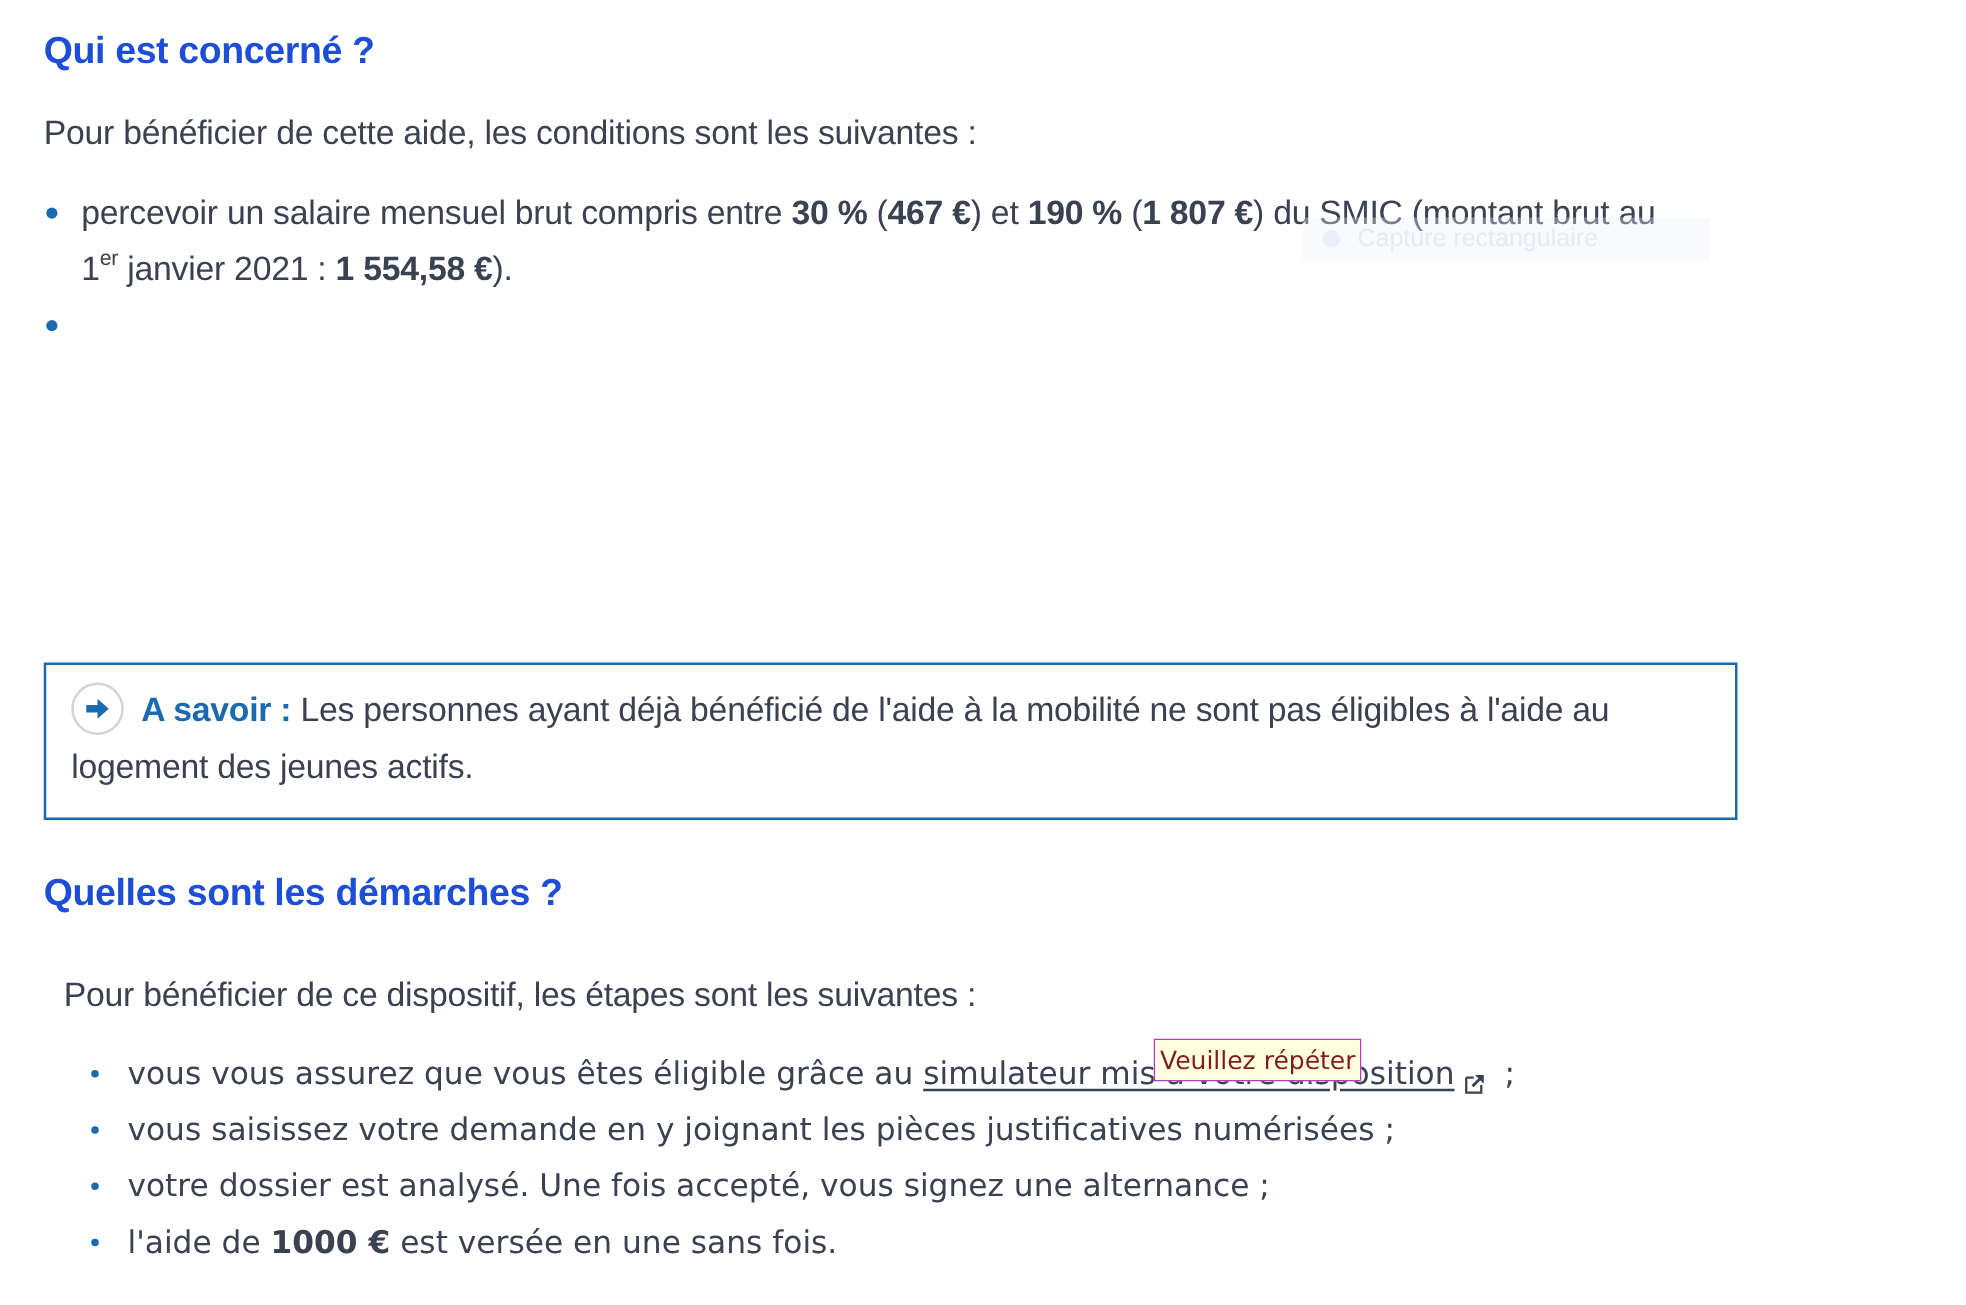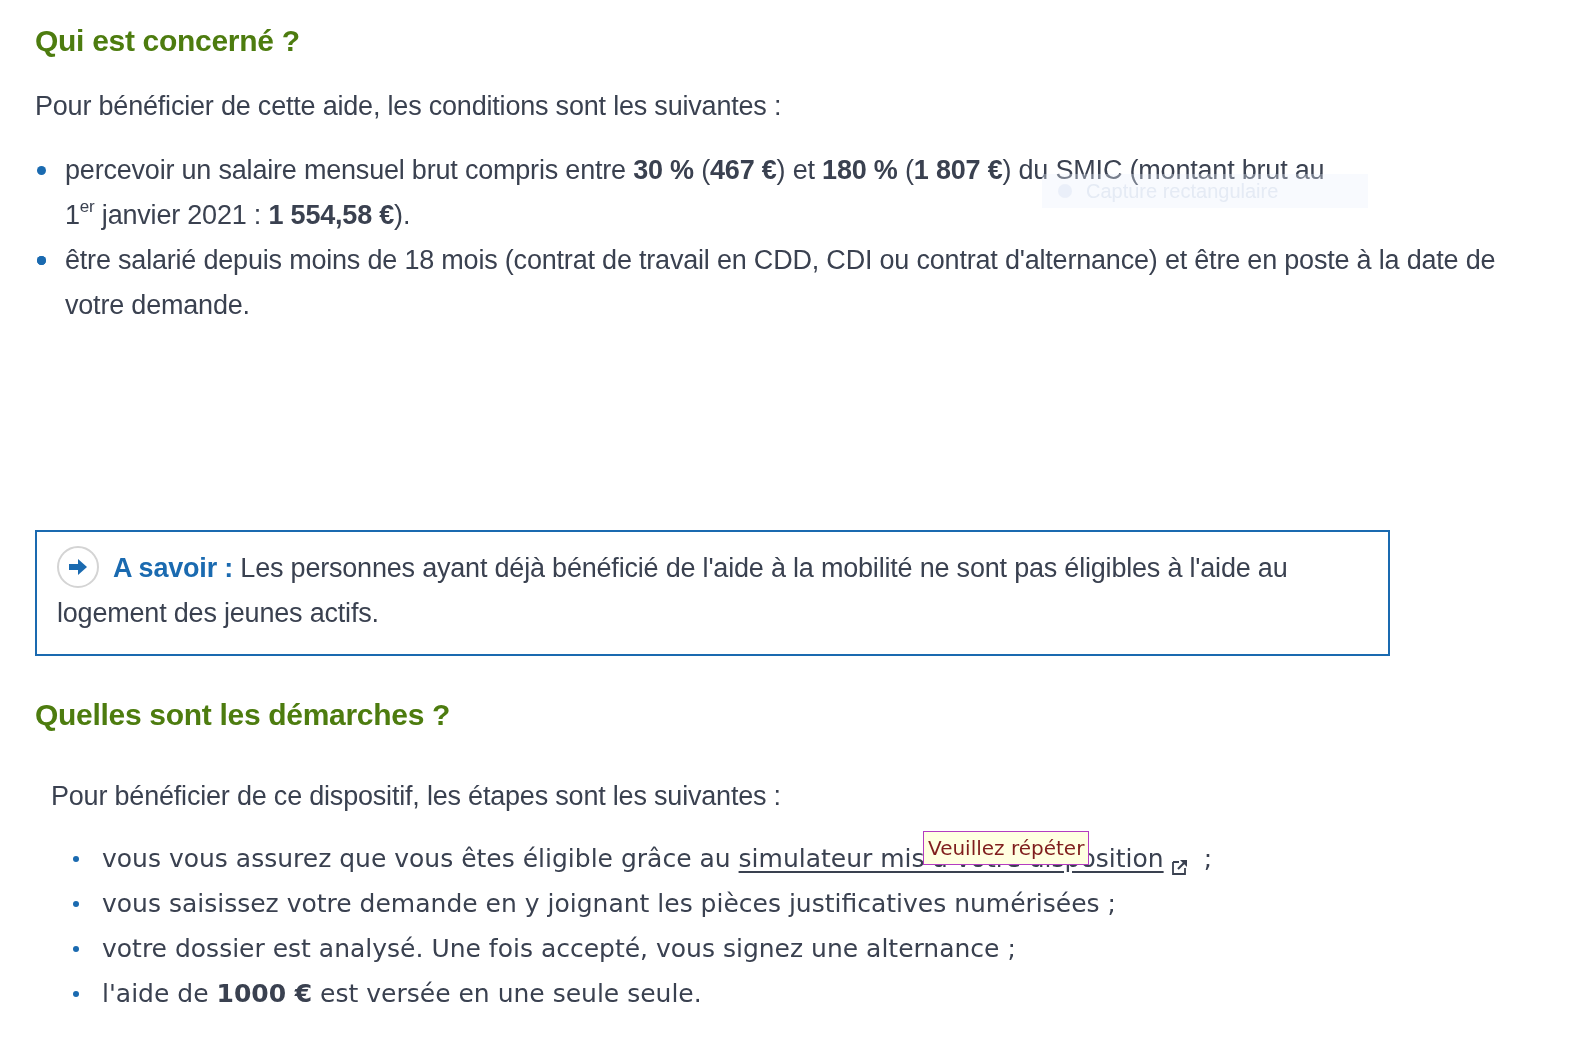--- a/index.html
+++ b/index.html
@@ -17,21 +17,21 @@
     }
     .page {
       position: absolute;
       left: 35px;
       top: 0;
       width: 1510px;
     }
     h2 {
       font-size: 30px;
       font-weight: bold;
-      color: #4d7c0f;
+      color: #1d4ed8;
       margin: 0;
       letter-spacing: -0.3px;
     }
     .h-first { position: absolute; top: 24px; left: 0; }
     .p-intro1 { position: absolute; top: 91px; left: 0; font-size: 27px; margin: 0; letter-spacing: -0.2px; }
 
     ul.conds {
       position: absolute;
       top: 148px;
       left: 0;
@@ -184,28 +184,24 @@
 <body>
 
 <div class="page">
 
   <h2 class="h-first">Qui est concerné ?</h2>
   <p class="p-intro1">Pour bénéficier de cette aide, les conditions sont les suivantes :</p>
 
   <ul class="conds">
     <li>
       <span class="bullet"></span>
-      <span>percevoir un salaire mensuel brut compris entre </span><b>30 %</b><span> (</span><b>467 €</b><span>) et </span><b>180 %</b><span> (</span><b>1 807 €</b><span>) du SMIC (montant brut au</span><br><span>1</span><sup>er</sup><span> janvier 2021 : </span><b>1 554,58 €</b><span>).</span>
-    </li>
-    <li>
-      <span class="bullet"></span>
-    </li>
-    <li>
-      <span class="bullet"></span>
-      <span>être salarié depuis moins de 18 mois (contrat de travail en CDD, CDI ou contrat d'alternance) et être en poste à la date de votre demande.</span>
+      <span>percevoir un salaire mensuel brut compris entre </span><b>30 %</b><span> (</span><b>467 €</b><span>) et </span><b>190 %</b><span> (</span><b>1 807 €</b><span>) du SMIC (montant brut au</span><br><span>1</span><sup>er</sup><span> janvier 2021 : </span><b>1 554,58 €</b><span>).</span>
+    </li>
+    <li>
+      <span class="bullet"></span>
     </li>
   </ul>
 
   <div class="info-box">
     <span class="arrow-circle">
       <svg width="22" height="22" viewBox="0 0 22 22">
         <path d="M2 8 H11 V3 L20 11 L11 19 V14 H2 Z" fill="#1a6ab0"></path>
       </svg>
     </span><span class="info-label">A savoir :</span><span> Les personnes ayant déjà bénéficié de l'aide à la mobilité ne sont pas éligibles à l'aide au logement des jeunes actifs.</span>
   </div>
@@ -225,21 +221,21 @@
     <li>
       <span class="bullet"></span>
       <span>vous saisissez votre demande en y joignant les pièces justificatives numérisées ;</span>
     </li>
     <li>
       <span class="bullet"></span>
       <span>votre dossier est analysé. Une fois accepté, vous signez une alternance ;</span>
     </li>
     <li>
       <span class="bullet"></span>
-      <span>l'aide de </span><b>1000 €</b><span> est versée en une seule seule.</span>
+      <span>l'aide de </span><b>1000 €</b><span> est versée en une sans fois.</span>
     </li>
   </ul>
 </div>
 
 <div class="capture-ghost">
   <span class="dot"></span>
   <span>Capture rectangulaire</span>
 </div>
 
 <div class="tooltip">Veuillez répéter</div>

